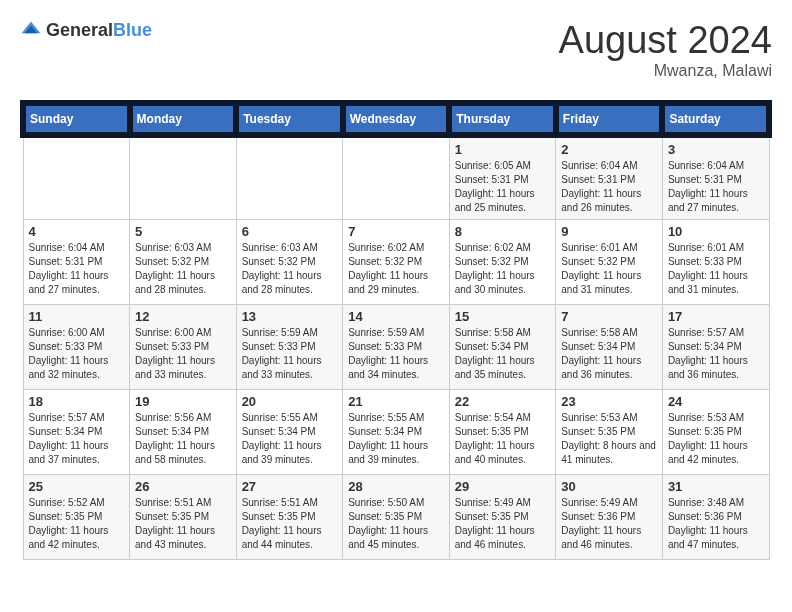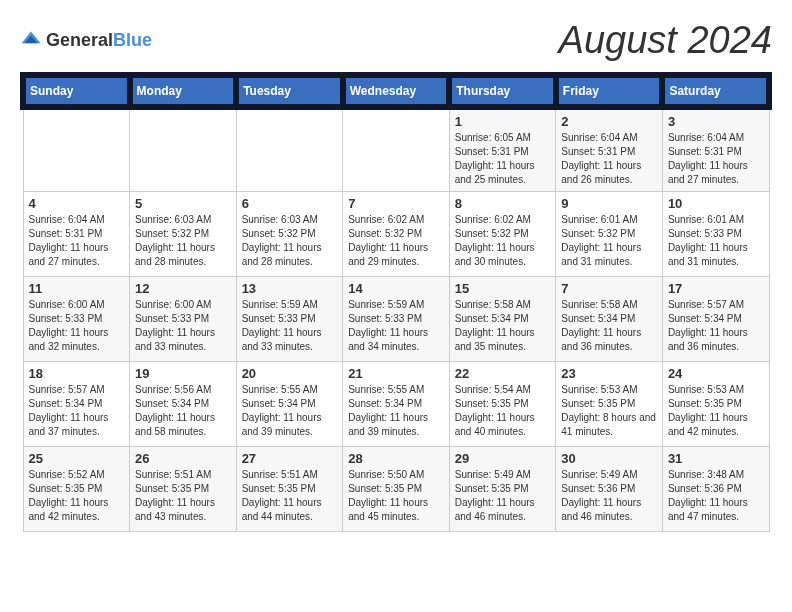--- a/index.html
+++ b/index.html
@@ -5,23 +5,23 @@
     * { margin: 0; padding: 0; box-sizing: border-box; }
     body {
       font-family: Arial, sans-serif;
       background: #fff;
       width: 792px;
       min-height: 612px;
       padding: 20px;
     }
     .header {
       display: flex;
-      align-items: center;
+      align-items: flex-start;
       justify-content: space-between;
-      margin-bottom: 10px;
+      margin-bottom: 20px;
     }
     .logo {
       display: flex;
       align-items: center;
       gap: 4px;
     }
     .logo-text-general {
       font-size: 18px;
       font-weight: bold;
       color: #333;
@@ -32,21 +32,20 @@
       font-weight: bold;
       color: #4a90d9;
       line-height: 1.1;
     }
     .logo-icon {
       width: 22px;
       height: 22px;
     }
     .title-block {
       text-align: right;
-      font-style: italic;
     }
     .month-title {
       font-size: 38px;
       font-weight: normal;
       color: #333;
       line-height: 1.1;
     }
     .location {
       font-size: 16px;
       color: #555;
@@ -103,20 +102,21 @@
       <polygon points="15,8 24,18 6,18" fill="#1a5fa8"></polygon>
     </svg>
     <div>
       <div>
         <span class="logo-text-general">General</span><span class="logo-text-blue">Blue</span>
       </div>
     </div>
   </div>
   <div class="title-block">
     <div class="month-title">August 2024</div>
+    <div class="location">Mwanza, Malawi</div>
   </div>
 </div>
 
 <table>
   <thead>
     <tr>
       <th><span>Sunday</span></th>
       <th><span>Monday</span></th>
       <th><span>Tuesday</span></th>
       <th><span>Wednesday</span></th>

